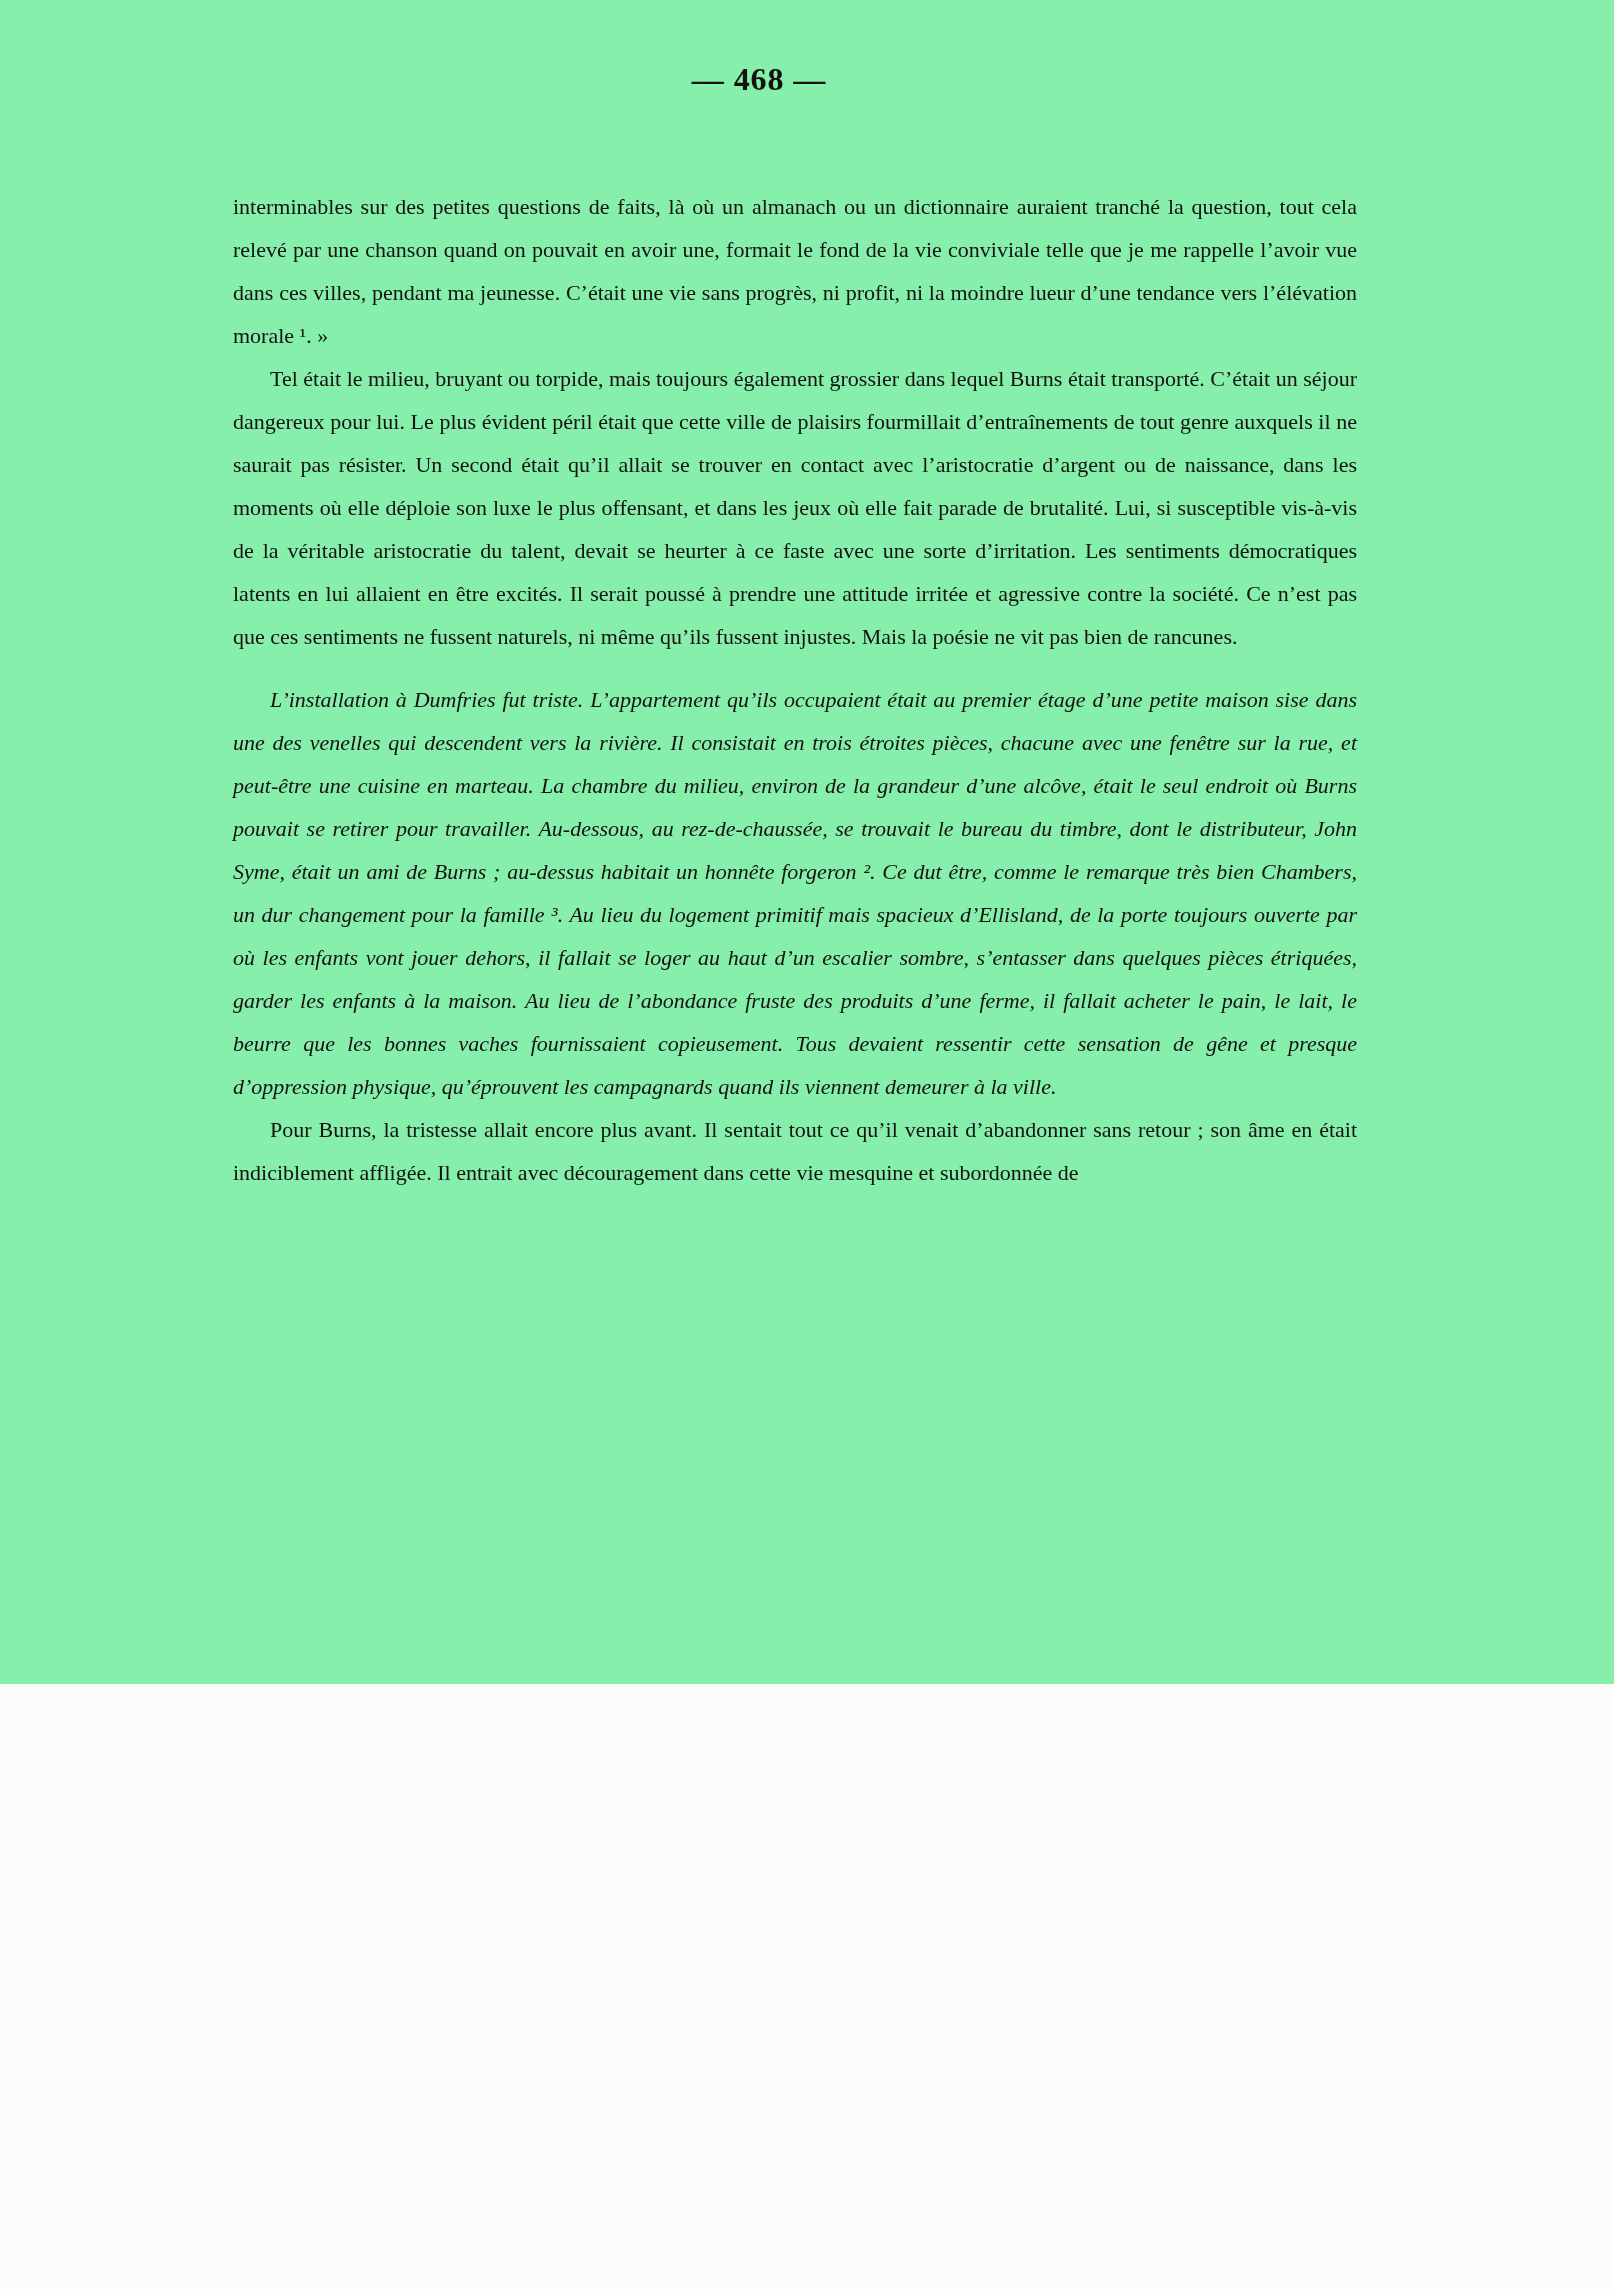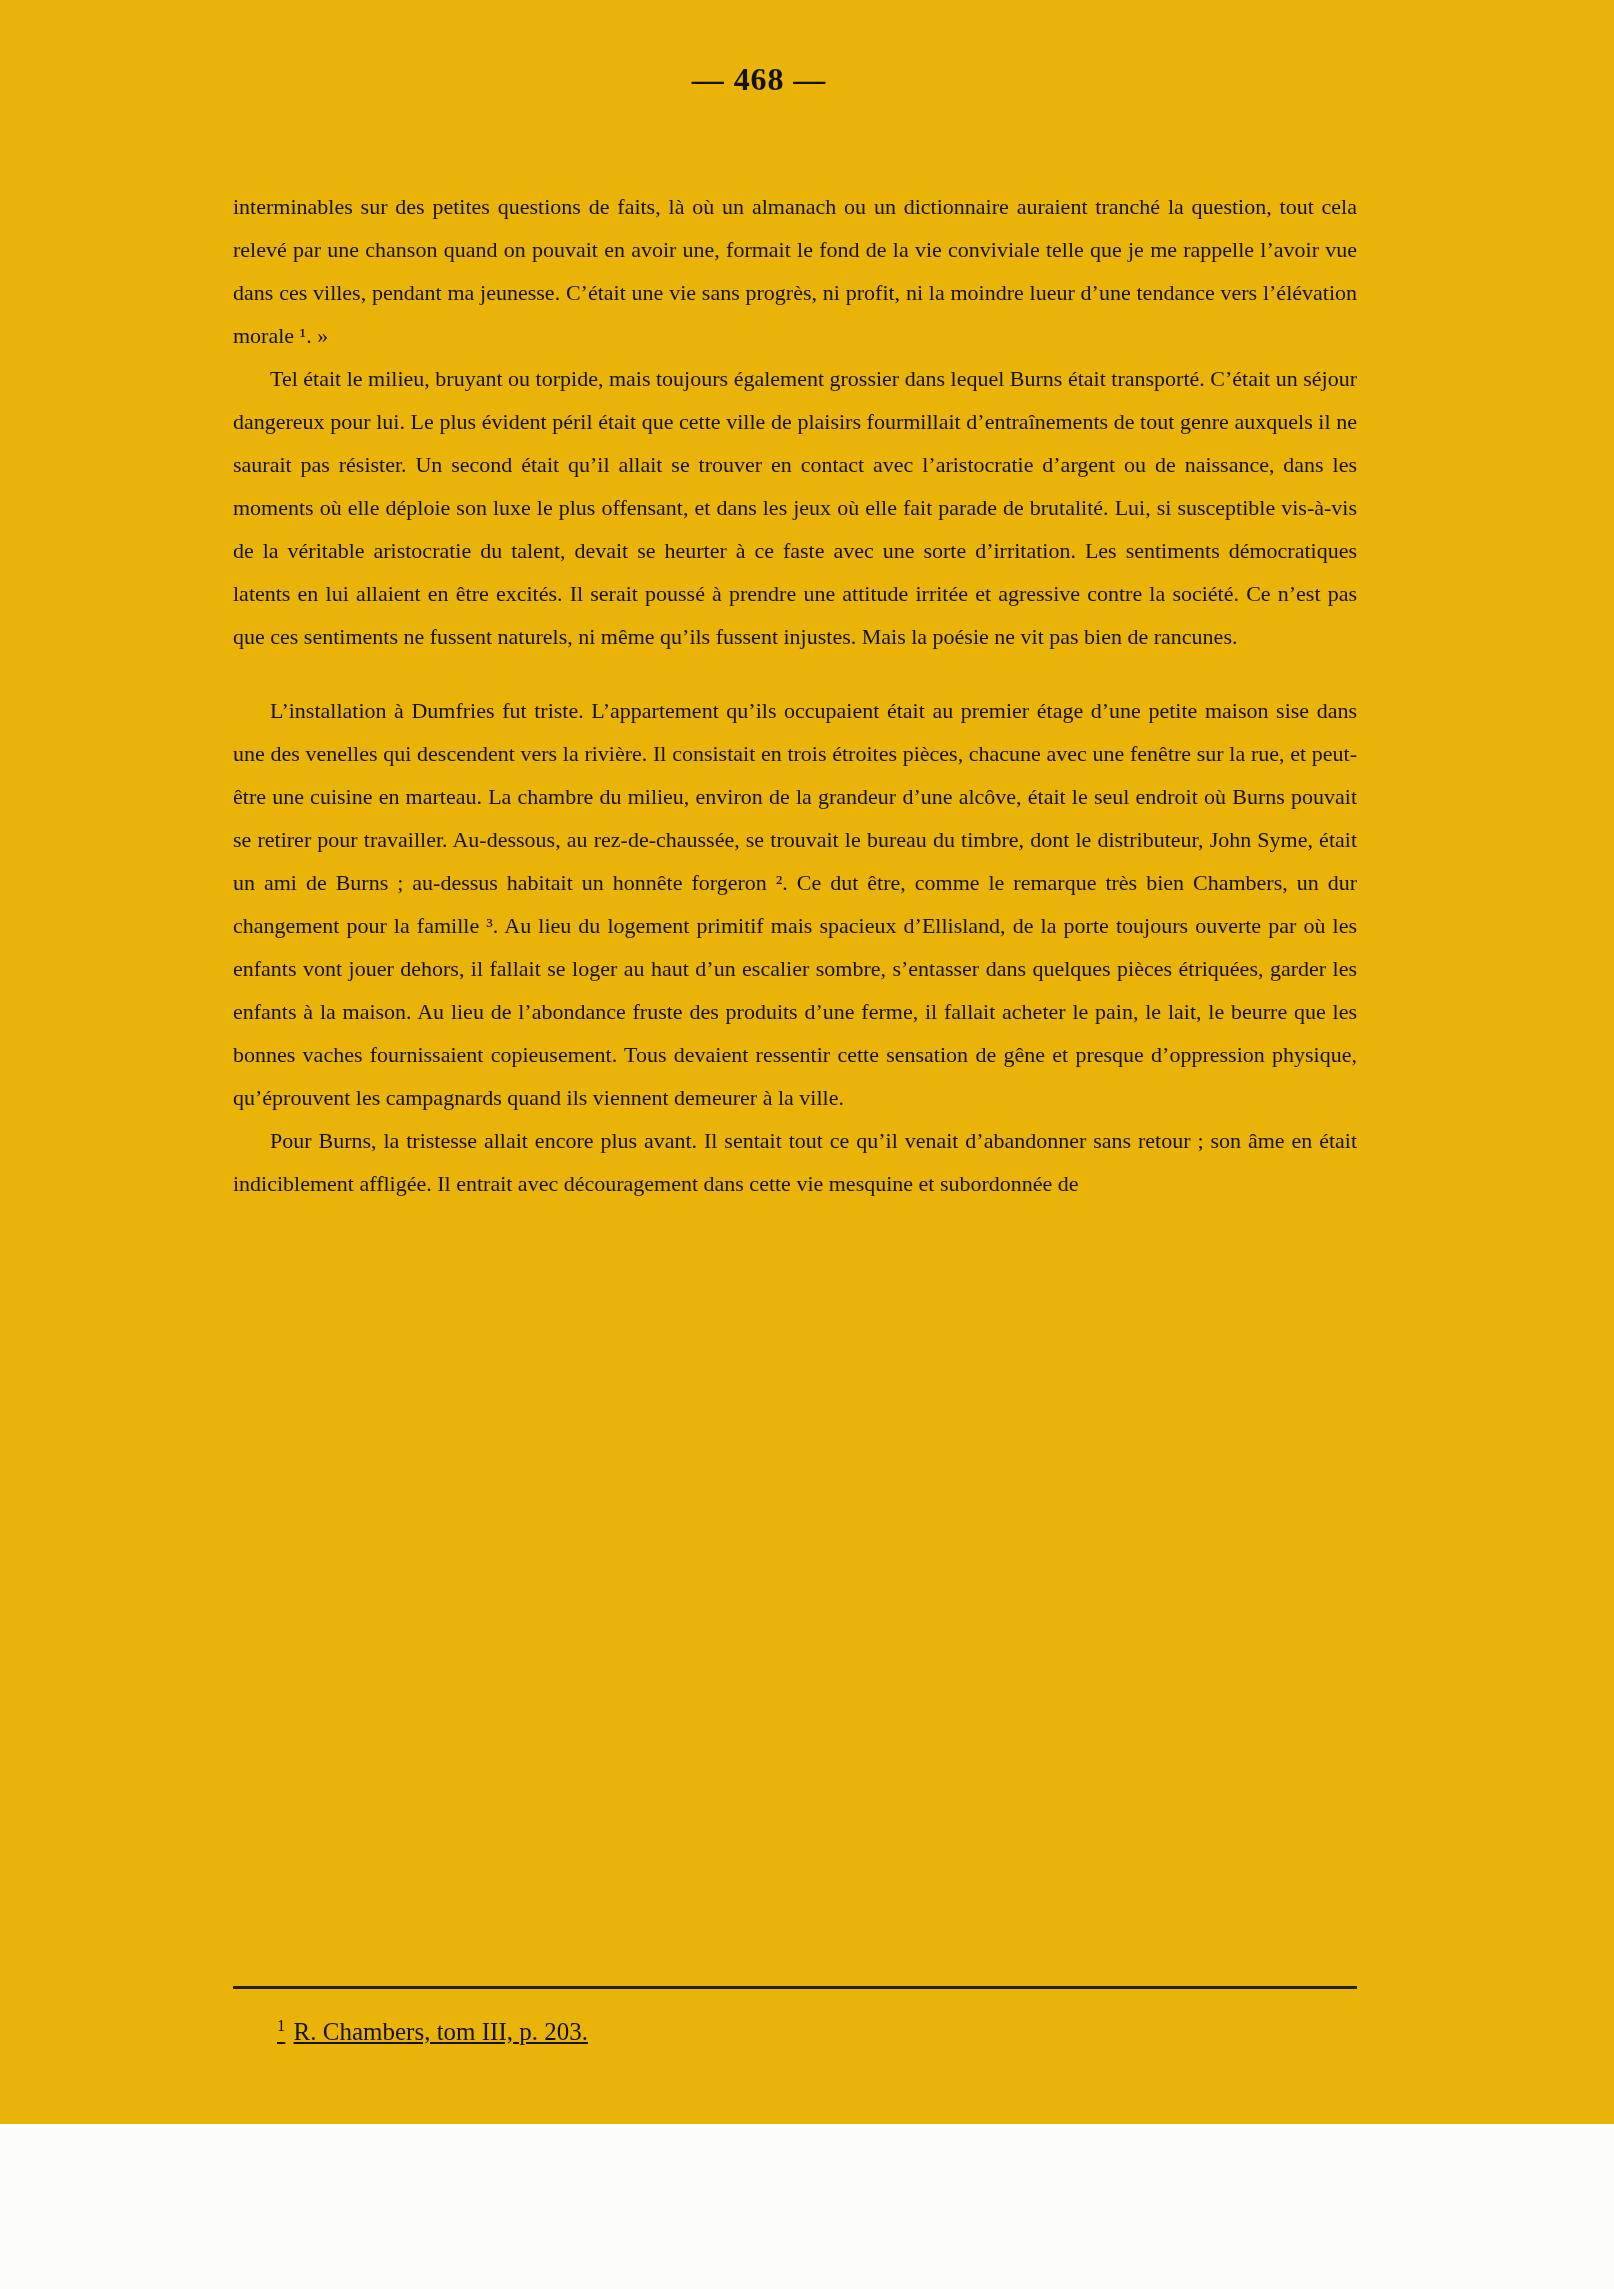--- a/index.html
+++ b/index.html
@@ -9,23 +9,23 @@
   body {
     width: 1614px;
     height: 2290px;
     background: #fcfcfa;
     font-family: "Liberation Serif", "DejaVu Serif", serif;
     color: #161412;
   }
   .page {
     position: relative;
     width: 1614px;
-    height: 2124px;
+    height: 1684px;
     overflow: hidden;
-    background: #eab308;
+    background: #86efac;
   }
   .page-number {
     position: absolute;
     top: 61px;
     left: 233px;
     width: 1052px;
     text-align: center;
     font-size: 32px;
     font-weight: bold;
     letter-spacing: 0.9px;
@@ -41,21 +41,22 @@
     text-align: justify;
     color: #14120f;
   }
   .para {
     margin: 0;
   }
   .para.indent {
     text-indent: 37px;
   }
   .para.spaced {
-    margin-top: 31px;
+    margin-top: 20px;
+    font-style: italic;
   }
   .footnotes {
     position: absolute;
     left: 233px;
     top: 1986px;
     width: 1124px;
   }
   .fn-rule {
     width: 1124px;
     height: 2.8px;

